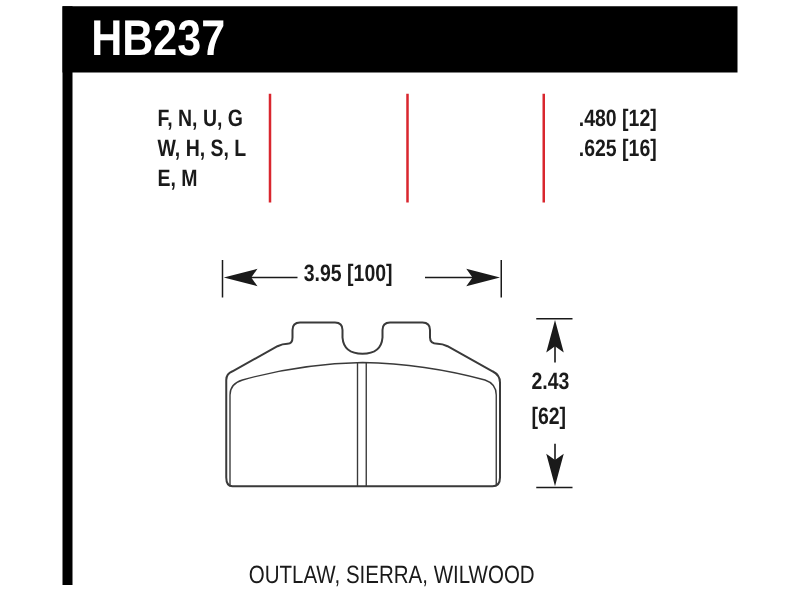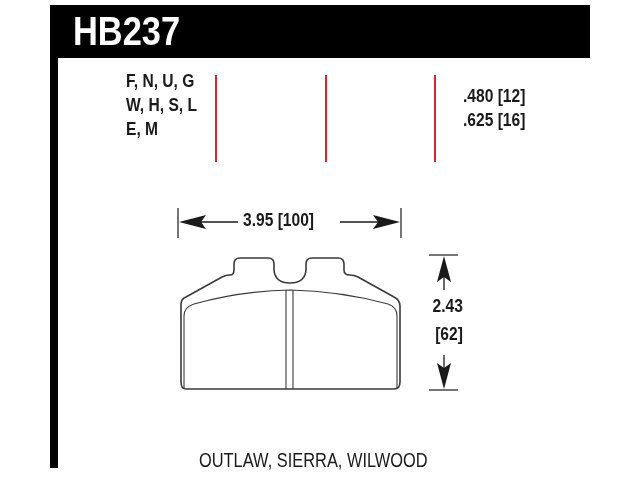--- a/index.html
+++ b/index.html
@@ -3,30 +3,30 @@
   <meta charset="utf-8">
   <style>
     html, body { margin: 0; padding: 0; background: #ffffff; }
     body { width: 640px; height: 480px; position: relative; overflow: hidden;
            font-family: "Liberation Sans", "DejaVu Sans", sans-serif; }
     .header-bar { position: absolute; left: 50px; top: 5px; width: 540px; height: 53px; background: #000000; }
     .title { position: absolute; left: 73px; top: 6px; height: 50px; line-height: 50px;
              color: #ffffff; font-weight: bold; font-size: 40px; letter-spacing: 0px;
              transform: scaleX(0.86); transform-origin: left center; }
     .left-bar { position: absolute; left: 50px; top: 5px; width: 8px; height: 463px; background: #000000; }
-    .compound-list { position: absolute; left: 126px; top: 69px; }
+    .compound-list { position: absolute; left: 126px; top: 84px; }
     .compound-line { font-weight: bold; font-size: 19px; line-height: 24px; color: #1a1a1a;
                      transform: scaleX(0.82); transform-origin: left center; white-space: nowrap; }
     .thickness-list { position: absolute; left: 463px; top: 84px; }
     .thickness-line { font-weight: bold; font-size: 19px; line-height: 24px; color: #1a1a1a;
                       transform: scaleX(0.82); transform-origin: left center; white-space: nowrap; }
     .red-line { position: absolute; top: 75px; width: 2px; height: 87px; }
     .dim-text { position: absolute; font-weight: bold; font-size: 19px; color: #1a1a1a; white-space: nowrap; }
     .width-dim-text { left: 243px; top: 209px; transform: scaleX(0.82); transform-origin: left center; }
-    .height-dim-text { left: 421px; top: 292px; text-align: right; width: 46px; line-height: 28px; }
+    .height-dim-text { left: 421px; top: 292px; text-align: left; width: 46px; line-height: 28px; }
     .height-dim-text span { display: block; transform: scaleX(0.82); }
     .applications { position: absolute; left: 199px; top: 449px; font-size: 20px; color: #1a1a1a;
                     transform: scaleX(0.82); transform-origin: left center; white-space: nowrap; }
     svg.drawing { position: absolute; left: 0; top: 0; }
   </style>
 </head>
 <body>
 
 <div class="header-bar"></div>
 <div class="left-bar"></div>

